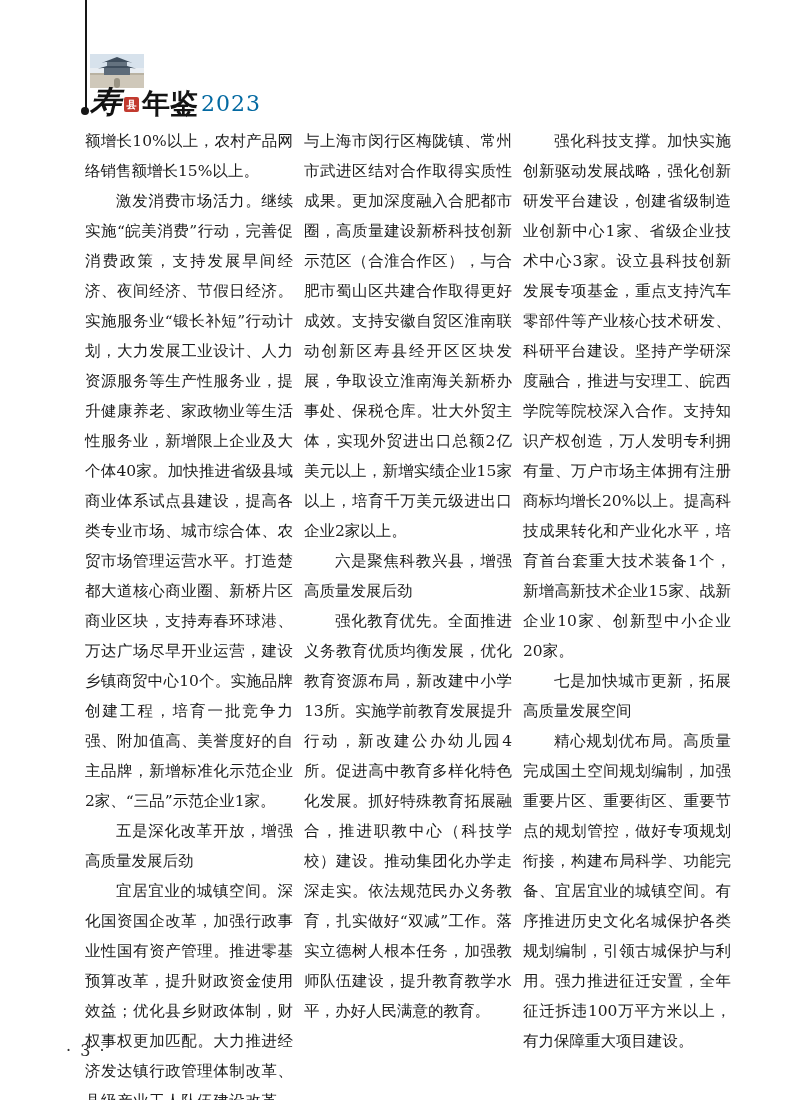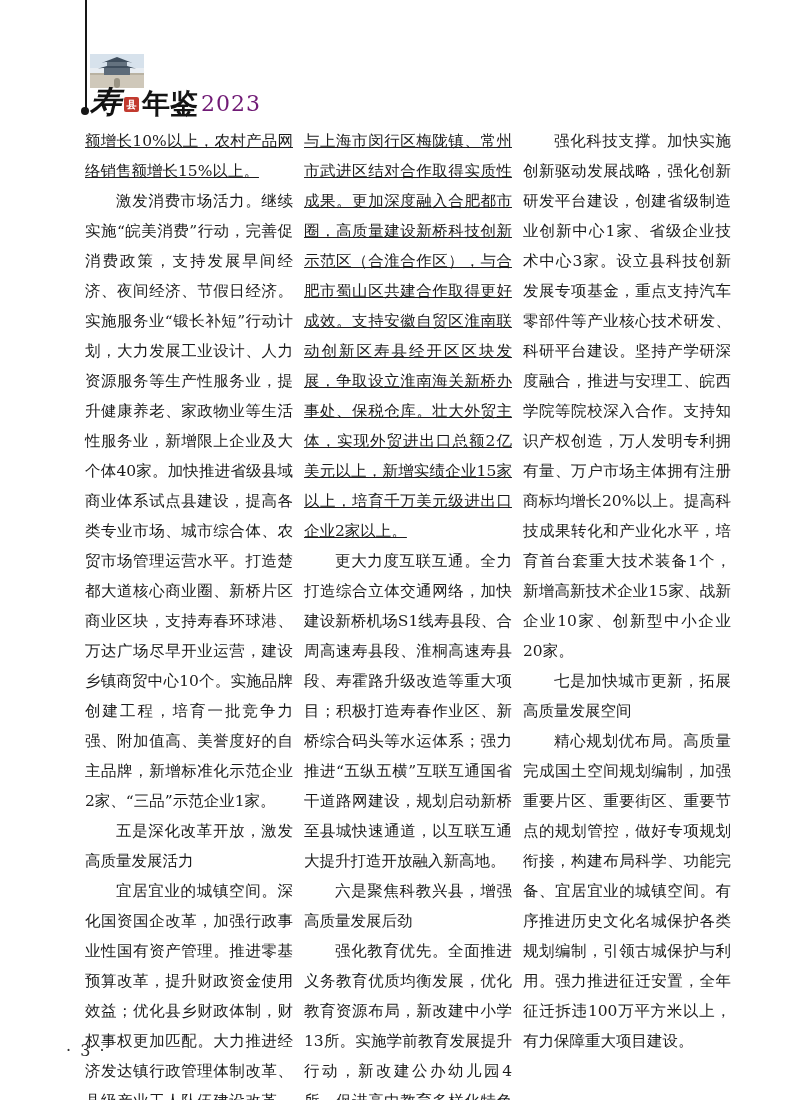--- a/index.html
+++ b/index.html
@@ -10,27 +10,27 @@
   
   .rule-v{position:absolute;left:85px;top:0;width:1.5px;height:110px;background:#161616;}
   .rule-dot{position:absolute;left:81px;top:107px;width:8px;height:8px;border-radius:50%;background:#161616;}
   
   .tower{position:absolute;left:90px;top:54px;width:54px;height:34px;}
   .masthead{position:absolute;left:90px;top:86px;display:flex;align-items:flex-end;gap:3px;white-space:nowrap;}
   .m-shou{font-size:31px;line-height:30px;font-weight:700;font-style:italic;color:#111;}
   .m-seal{width:15px;height:15px;margin-bottom:4px;border-radius:2px;display:flex;align-items:center;justify-content:center;
           color:#fff;font-size:10px;line-height:1;font-weight:700;font-family:"DejaVu Sans","Liberation Sans",sans-serif;}
   .m-yb{font-size:28px;line-height:22px;font-weight:700;color:#141414;margin-bottom:1px;}
-  .m-year{font-size:22px;line-height:22px;color:#701a75;margin-bottom:1px;letter-spacing:1px;}
+  .m-year{font-size:22px;line-height:22px;color:#0369a1;margin-bottom:1px;letter-spacing:1px;}
   
   .cols{position:absolute;left:0;top:0;}
   .col{position:absolute;top:126px;width:208px;}
   .col p{margin:0;font-size:15.5px;line-height:30px;text-align:justify;text-justify:inter-character;}
   .para.body,.para.heading{text-indent:2em;}
-  .para.continuation{text-indent:0;text-decoration:underline;}
+  .para.continuation{text-indent:0;}
   .lead{font-family:"DejaVu Sans","Liberation Sans",sans-serif;font-weight:400;}
   .para.heading{color:#1c1c1c;}
   
   .pageno{position:absolute;left:66px;top:1041px;font-size:16px;color:#2e2e2e;letter-spacing:2px;}
 </style>
 </head>
 <body>
 
 <div class="rule-v"></div>
 <div class="rule-dot"></div>
@@ -55,26 +55,25 @@
   <span class="m-shou">寿</span>
   <span class="m-seal" style="background: rgb(194, 58, 47);">县</span>
   <span class="m-yb">年鉴</span>
   <span class="m-year">2023</span>
 </div>
 
 <div class="cols">
     <div class="col" style="left: 85px;">
       <p class="para continuation">额增长10%以上，农村产品网络销售额增长15%以上。</p>
       <p class="para body"><span class="lead">激发消费市场活力。</span>继续实施“皖美消费”行动，完善促消费政策，支持发展早间经济、夜间经济、节假日经济。实施服务业“锻长补短”行动计划，大力发展工业设计、人力资源服务等生产性服务业，提升健康养老、家政物业等生活性服务业，新增限上企业及大个体40家。加快推进省级县域商业体系试点县建设，提高各类专业市场、城市综合体、农贸市场管理运营水平。打造楚都大道核心商业圈、新桥片区商业区块，支持寿春环球港、万达广场尽早开业运营，建设乡镇商贸中心10个。实施品牌创建工程，培育一批竞争力强、附加值高、美誉度好的自主品牌，新增标准化示范企业2家、“三品”示范企业1家。</p>
-      <p class="para heading">五是深化改革开放，激发高质量发展活力</p>
+      <p class="para heading">五是深化改革开放，增强高质量发展后劲</p>
       <p class="para body"><span class="lead">宜居宜业的城镇空间。</span>深化国资国企改革，加强行政事业性国有资产管理。推进零基预算改革，提升财政资金使用效益；优化县乡财政体制，财权事权更加匹配。大力推进经济发达镇行政管理体制改革、县级产业工人队伍建设改革、国防动员体制改革、绿色发展体制改革，实施国家级医保支付方式改革试点，完成公共资源交易中心改制。持续深化教育、卫生、民政等领域改革。</p>
     </div>
     <div class="col" style="left: 304px;">
       <p class="para continuation">与上海市闵行区梅陇镇、常州市武进区结对合作取得实质性成果。更加深度融入合肥都市圈，高质量建设新桥科技创新示范区（合淮合作区），与合肥市蜀山区共建合作取得更好成效。支持安徽自贸区淮南联动创新区寿县经开区区块发展，争取设立淮南海关新桥办事处、保税仓库。壮大外贸主体，实现外贸进出口总额2亿美元以上，新增实绩企业15家以上，培育千万美元级进出口企业2家以上。</p>
-      <p class="para body"><span class="lead">更大力度互联互通。</span>全力打造综合立体交通网络，加快建设新桥机场S1线寿县段、合周高速寿县段、淮桐高速寿县段、寿霍路升级改造等重大项目；积极打造寿春作业区、新桥综合码头等水运体系；强力推进“五纵五横”互联互通国省干道路网建设，规划启动新桥至县城快速通道，以互联互通大提升打造开放融入新高地。</p>
       <p class="para heading">六是聚焦科教兴县，增强高质量发展后劲</p>
       <p class="para body"><span class="lead">强化教育优先。</span>全面推进义务教育优质均衡发展，优化教育资源布局，新改建中小学13所。实施学前教育发展提升行动，新改建公办幼儿园4所。促进高中教育多样化特色化发展。抓好特殊教育拓展融合，推进职教中心（科技学校）建设。推动集团化办学走深走实。依法规范民办义务教育，扎实做好“双减”工作。落实立德树人根本任务，加强教师队伍建设，提升教育教学水平，办好人民满意的教育。</p>
     </div>
     <div class="col" style="left: 523px;">
       <p class="para body"><span class="lead">强化科技支撑。</span>加快实施创新驱动发展战略，强化创新研发平台建设，创建省级制造业创新中心1家、省级企业技术中心3家。设立县科技创新发展专项基金，重点支持汽车零部件等产业核心技术研发、科研平台建设。坚持产学研深度融合，推进与安理工、皖西学院等院校深入合作。支持知识产权创造，万人发明专利拥有量、万户市场主体拥有注册商标均增长20%以上。提高科技成果转化和产业化水平，培育首台套重大技术装备1个，新增高新技术企业15家、战新企业10家、创新型中小企业20家。</p>
       <p class="para heading">七是加快城市更新，拓展高质量发展空间</p>
       <p class="para body"><span class="lead">精心规划优布局。</span>高质量完成国土空间规划编制，加强重要片区、重要街区、重要节点的规划管控，做好专项规划衔接，构建布局科学、功能完备、宜居宜业的城镇空间。有序推进历史文化名城保护各类规划编制，引领古城保护与利用。强力推进征迁安置，全年征迁拆违100万平方米以上，有力保障重大项目建设。</p>
     </div>
   </div>
 

